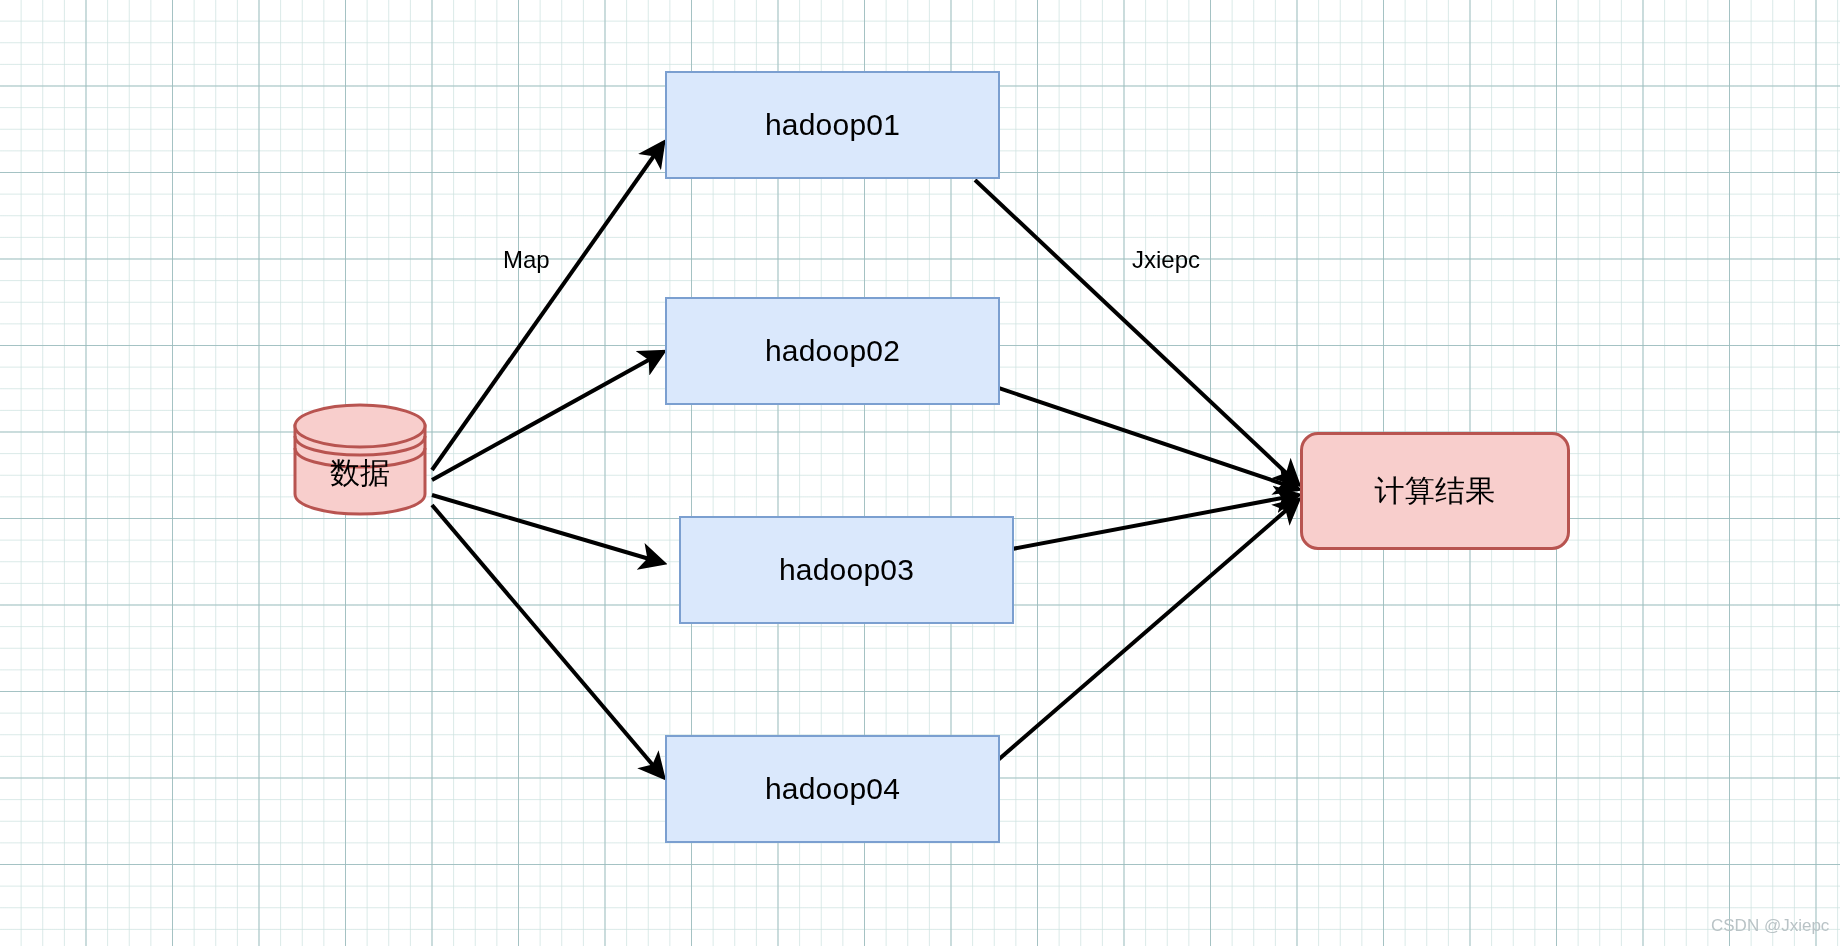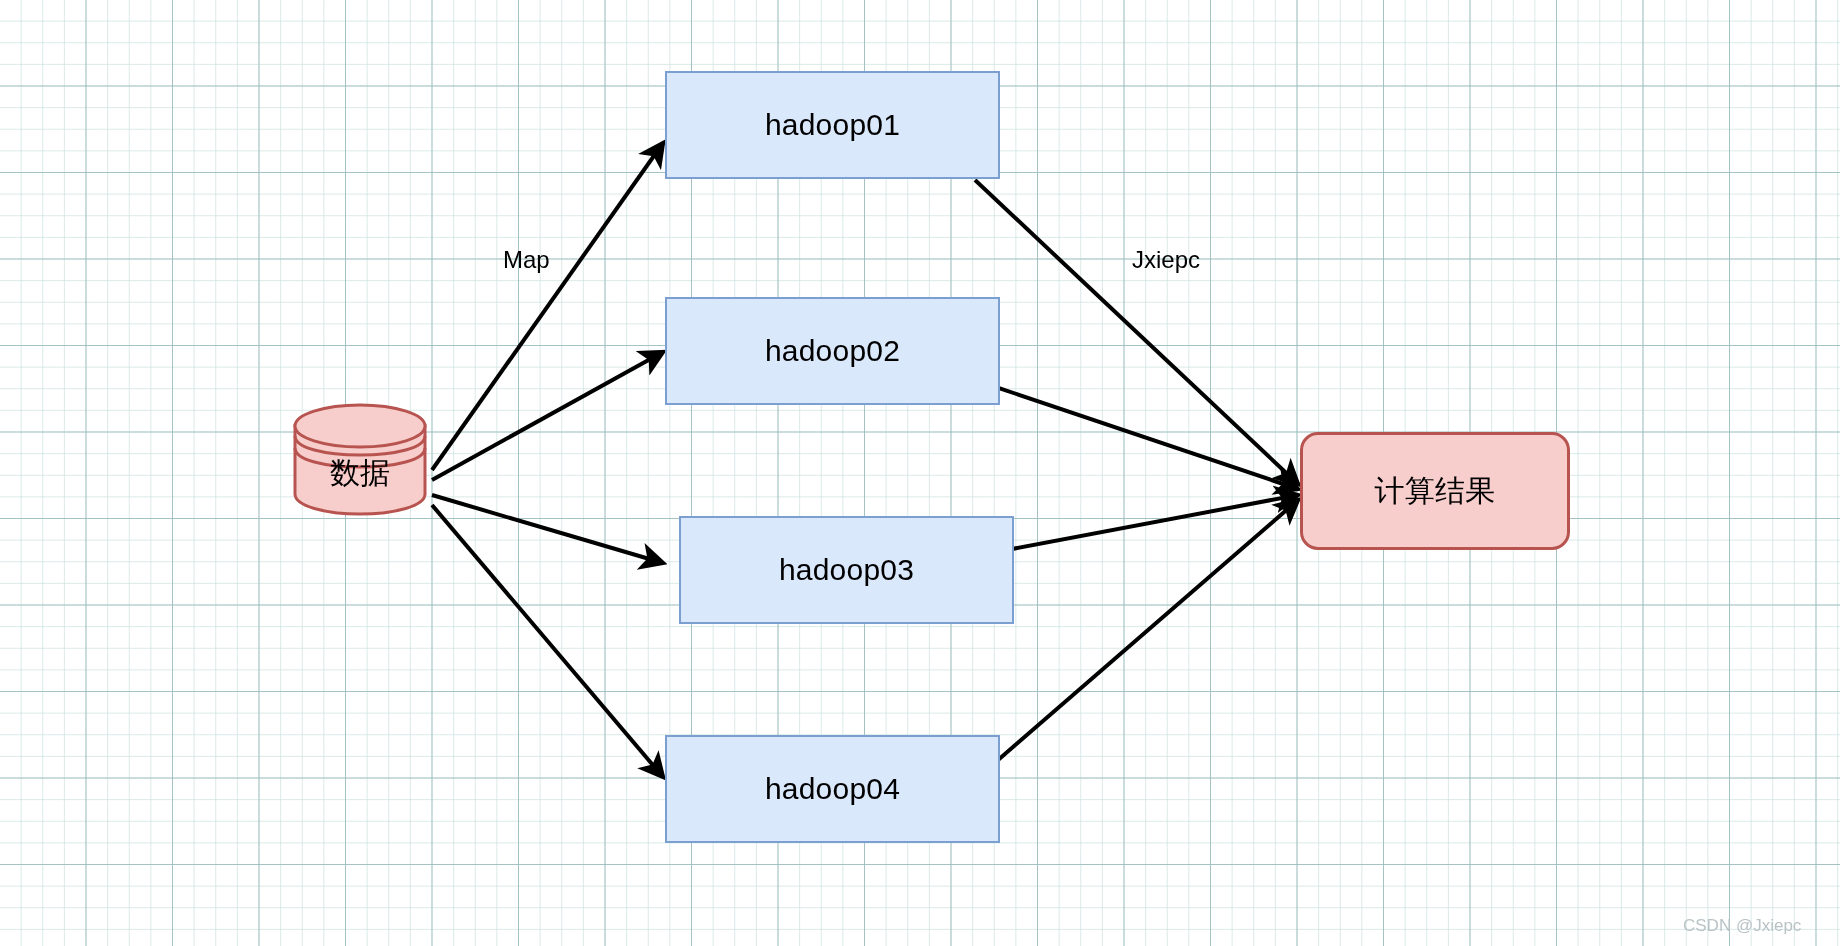--- a/index.html
+++ b/index.html
@@ -83,20 +83,21 @@
     font-size: 24px;
     color: #000000;
     white-space: nowrap;
   }
   .watermark {
     position: absolute;
     font-size: 17px;
     color: #b9c3c6;
     white-space: nowrap;
     font-family: "Liberation Sans", sans-serif;
+    margin-left: 28px;
   }
   .cn {
     font-family: "DejaVu Sans", sans-serif;
   }
 </style>
 </head>
 <body>
 
 <div id="canvas">
 

